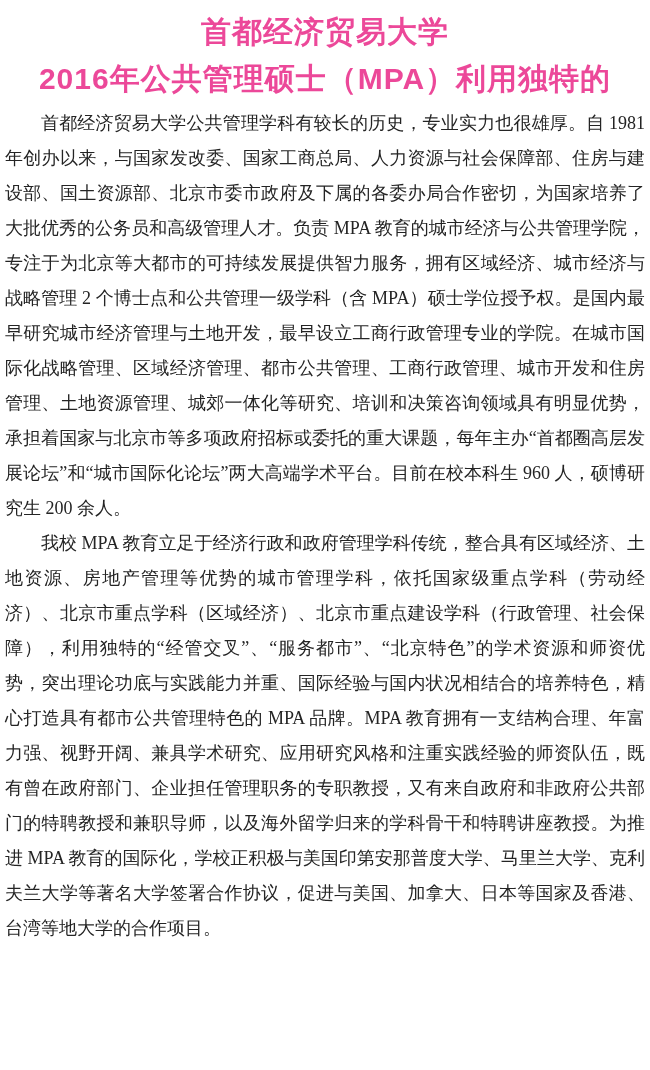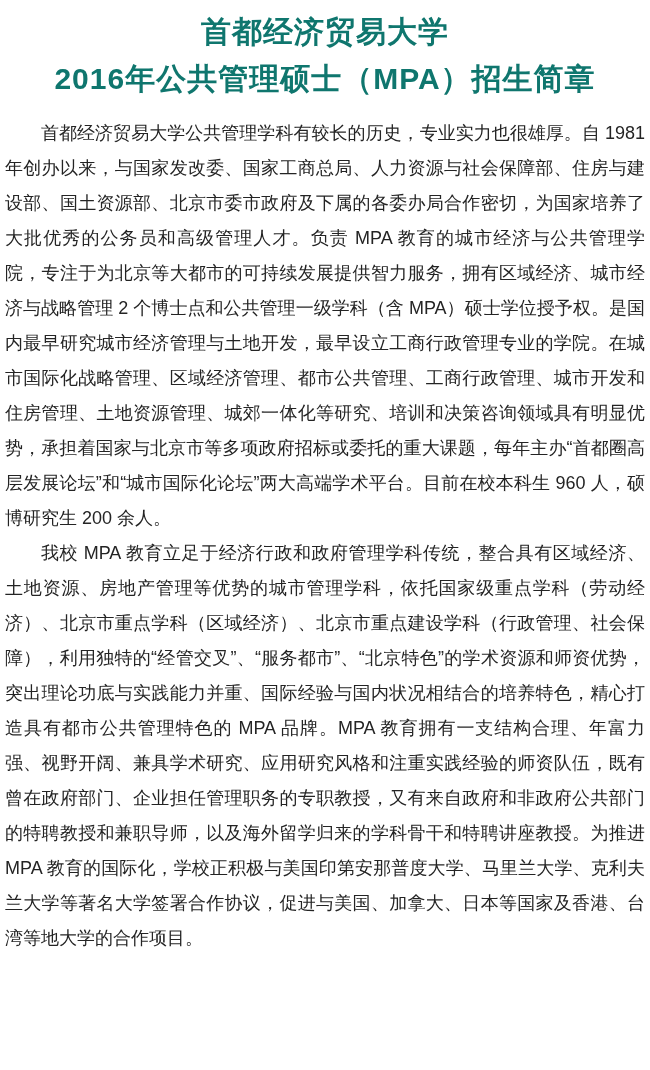--- a/index.html
+++ b/index.html
@@ -16,43 +16,43 @@
     overflow: hidden;
     box-sizing: border-box;
     padding: 8px 5px 0 5px;
   }
   .doc-title {
     font-family: "Liberation Sans", "DejaVu Sans", sans-serif;
     font-weight: 700;
     font-size: 30px;
     line-height: 47px;
     text-align: center;
-    color: #0f766e;
+    color: #ec4899;
     margin: 0;
     letter-spacing: 1px;
   }
   .doc-body {
-    margin-top: 14px;
-    font-family: Liberation Sans, sans-serif;
+    margin-top: 4px;
+    font-family: Liberation Serif, serif;
     font-size: 18px;
     line-height: 35px;
     color: #242424;
     text-align: justify;
     text-justify: inter-ideograph;
   }
   .doc-body p {
     margin: 0;
     text-indent: 2em;
   }
 </style>
 </head>
 <body>
 
 <div class="page">
   <h1 class="doc-title">
     <span style="display:block;">首都经济贸易大学</span>
-    <span style="display:block;">2016年公共管理硕士（MPA）招生简章</span>
+    <span style="display:block;">2016年公共管理硕士（MPA）利用独特的</span>
   </h1>
   <div class="doc-body">
     <p>首都经济贸易大学公共管理学科有较长的历史，专业实力也很雄厚。自 1981 年创办以来，与国家发改委、国家工商总局、人力资源与社会保障部、住房与建设部、国土资源部、北京市委市政府及下属的各委办局合作密切，为国家培养了大批优秀的公务员和高级管理人才。负责 MPA 教育的城市经济与公共管理学院，专注于为北京等大都市的可持续发展提供智力服务，拥有区域经济、城市经济与战略管理 2 个博士点和公共管理一级学科（含 MPA）硕士学位授予权。是国内最早研究城市经济管理与土地开发，最早设立工商行政管理专业的学院。在城市国际化战略管理、区域经济管理、都市公共管理、工商行政管理、城市开发和住房管理、土地资源管理、城郊一体化等研究、培训和决策咨询领域具有明显优势，承担着国家与北京市等多项政府招标或委托的重大课题，每年主办“首都圈高层发展论坛”和“城市国际化论坛”两大高端学术平台。目前在校本科生 960 人，硕博研究生 200 余人。</p>
     <p>我校 MPA 教育立足于经济行政和政府管理学科传统，整合具有区域经济、土地资源、房地产管理等优势的城市管理学科，依托国家级重点学科（劳动经济）、北京市重点学科（区域经济）、北京市重点建设学科（行政管理、社会保障），利用独特的“经管交叉”、“服务都市”、“北京特色”的学术资源和师资优势，突出理论功底与实践能力并重、国际经验与国内状况相结合的培养特色，精心打造具有都市公共管理特色的 MPA 品牌。MPA 教育拥有一支结构合理、年富力强、视野开阔、兼具学术研究、应用研究风格和注重实践经验的师资队伍，既有曾在政府部门、企业担任管理职务的专职教授，又有来自政府和非政府公共部门的特聘教授和兼职导师，以及海外留学归来的学科骨干和特聘讲座教授。为推进 MPA 教育的国际化，学校正积极与美国印第安那普度大学、马里兰大学、克利夫兰大学等著名大学签署合作协议，促进与美国、加拿大、日本等国家及香港、台湾等地大学的合作项目。</p>
   </div>
 </div>
 
 </body></html>

